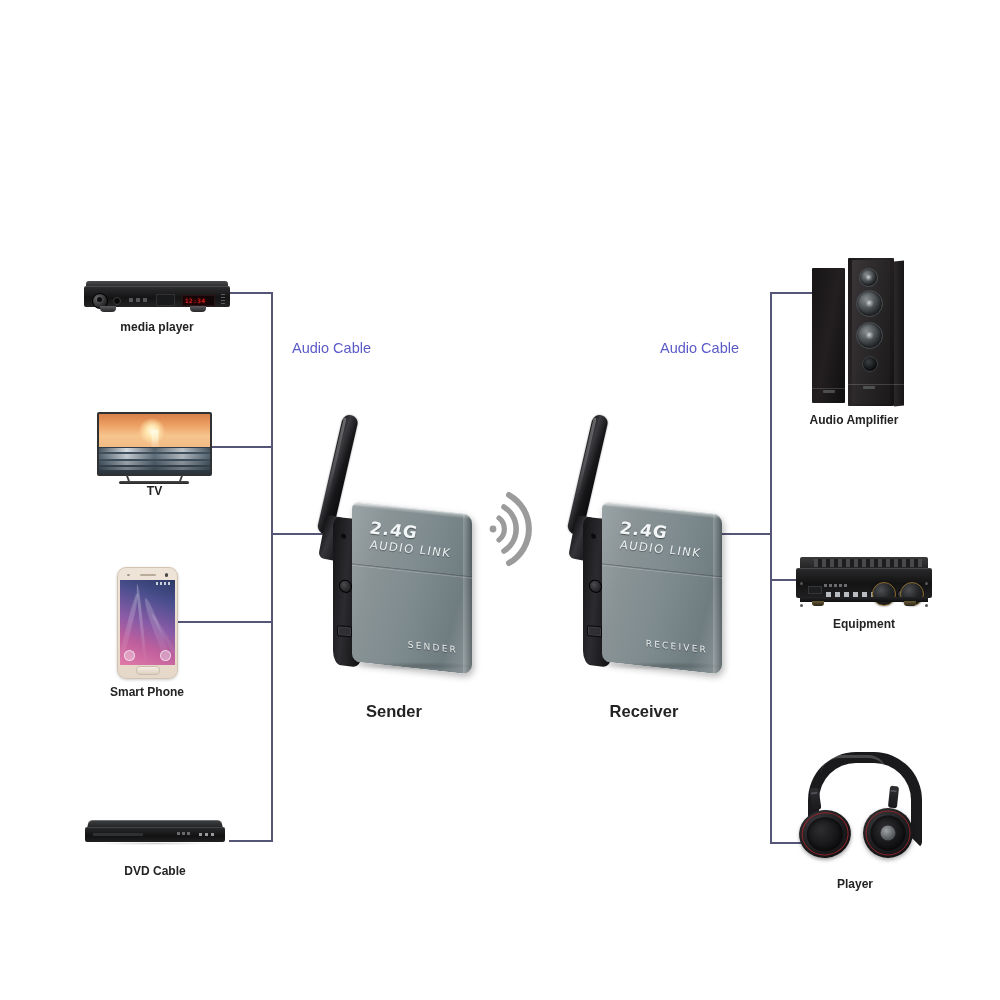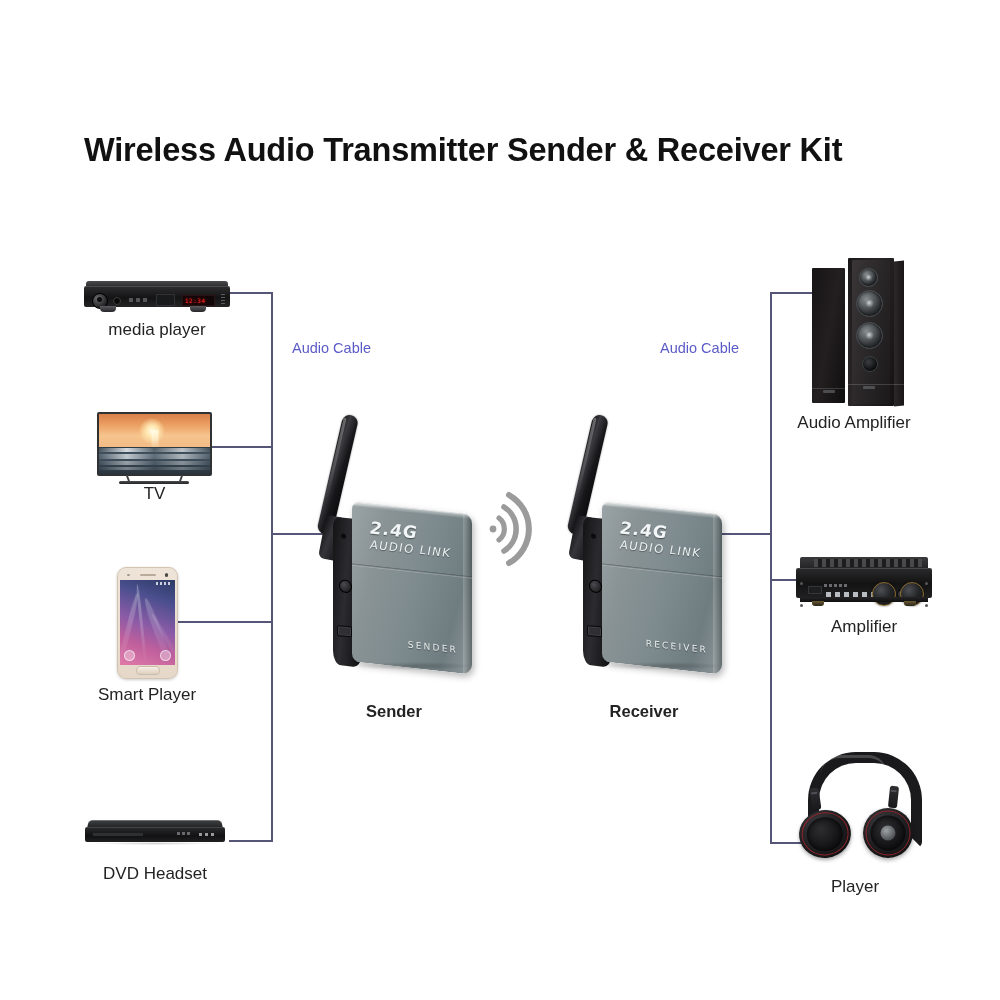--- a/index.html
+++ b/index.html
@@ -42,24 +42,25 @@
     position: absolute;
     left: 0; top: 0;
     width: 1000px; height: 1000px;
     pointer-events: none;
   }
 
   
   .caption {
     position: absolute;
     text-align: center;
-    font-size: 17px;
+    font-size: 12px;
     color: #232323;
     font-family: "Liberation Sans", sans-serif;
     white-space: nowrap;
+    font-weight: bold;
   }
   .caption.bold {
     font-weight: bold;
     font-size: 16.5px;
   }
   .cable-label {
     position: absolute;
     font-size: 14.5px;
     color: #5a5ac8;
     font-family: "Liberation Sans", sans-serif;
@@ -676,21 +677,20 @@
   .cap-headset { left: 795px; top: 877px; width: 120px; }
 
   .lbl-cable-left  { left: 292px; top: 340px; }
   .lbl-cable-right { left: 660px; top: 340px; }
 </style>
 </head>
 <body>
 
 <div class="stage">
 
-  <div class="page-title">Wireless Audio Transmitter Sender &amp; Receiver Kit</div>
 
   <svg class="wires" viewBox="0 0 1000 1000" width="1000" height="1000">
     <g stroke="#555577" stroke-width="1.6" fill="none" shape-rendering="crispEdges">
 
       <path d="M 229 293 L 272 293 L 272 841 L 229 841"></path>
       <path d="M 212 447 L 272 447"></path>
       <path d="M 176 622 L 272 622"></path>
 
       <path d="M 272 534 L 332 534"></path>
 
@@ -751,32 +751,32 @@
       <div class="ph-swirl s3"></div>
       <div class="ph-swirl s4"></div>
       <div class="ph-statusbar"></div>
       <div class="ph-time"></div>
       <div class="ph-date"></div>
       <div class="ph-dot l"></div>
       <div class="ph-dot r"></div>
     </div>
     <div class="ph-home"></div>
   </div>
-  <div class="caption cap-phone">Smart Player</div>
+  <div class="caption cap-phone">Smart Phone</div>
 
   <div class="dvd">
     <div class="dvd-top"></div>
     <div class="dvd-face">
       <div class="dvd-tray"></div>
       <div class="dvd-logo"></div>
       <div class="dvd-btns"></div>
     </div>
     <div class="dvd-shadow"></div>
   </div>
-  <div class="caption cap-dvd">DVD Headset</div>
+  <div class="caption cap-dvd">DVD Cable</div>
 
   <div class="device" style="left:300px; top:412px;">
     <div class="dev-antenna"></div>
     <div class="dev-antenna-base"></div>
     <div class="dev-side">
       <div class="dev-side-led"></div>
       <div class="dev-side-btn"></div>
       <div class="dev-side-port"></div>
     </div>
     <div class="dev-body">
@@ -856,21 +856,21 @@
       <div class="amp-knob-sm k1"></div>
       <div class="amp-knob-sm k2"></div>
       <div class="amp-knob-sm k3"></div>
       <div class="amp-knob-big kb1"></div>
       <div class="amp-knob-big kb2"></div>
     </div>
     <div class="amp-bottom"></div>
     <div class="amp-foot l"></div>
     <div class="amp-foot r"></div>
   </div>
-  <div class="caption cap-amp">Amplifier</div>
+  <div class="caption cap-amp">Equipment</div>
 
   <div class="headset">
     <div class="hs-band"></div>
     <div class="hs-band-gloss"></div>
     <div class="hs-slider l"></div>
     <div class="hs-slider r"></div>
     <div class="hs-cup left">
       <div class="hs-ring"></div>
       <div class="hs-pad"></div>
     </div>

